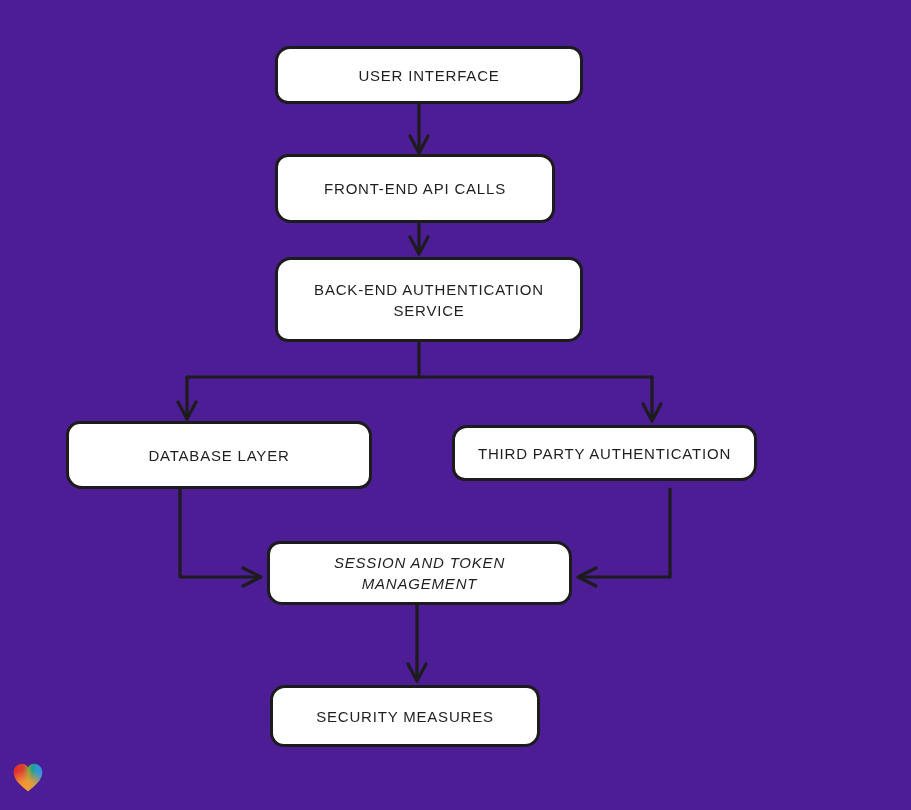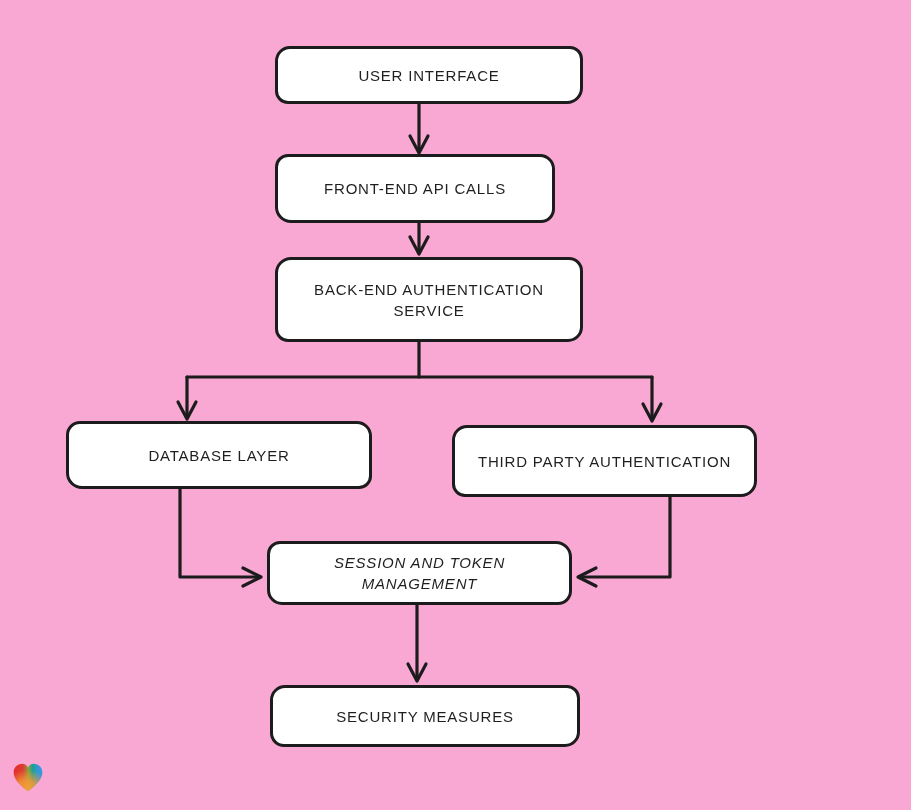--- a/index.html
+++ b/index.html
@@ -3,21 +3,21 @@
 <meta charset="utf-8">
 <style>
   * { margin: 0; padding: 0; box-sizing: border-box; }
   html, body { background: #ffffff; }
   body { font-family: "Liberation Sans", sans-serif; }
 
   .canvas {
     position: relative;
     width: 911px;
     height: 810px;
-    background: #f9a8d4;
+    background: #4c1d95;
     overflow: hidden;
   }
 
   .edges-layer {
     position: absolute;
     left: 0; top: 0;
     width: 911px; height: 810px;
     z-index: 1;
   }
 
@@ -36,23 +36,23 @@
     color: #1f1f1f;
     white-space: pre-line;
     font-weight: 400;
   }
 
   
   .node-user-interface      { left:275px; top:46px;  width:308px; height:58px; border-radius:15px 13px 16px 13px; }
   .node-frontend-api-calls  { left:275px; top:154px; width:280px; height:69px; border-radius:13px 15px 14px 16px; }
   .node-backend-auth        { left:275px; top:257px; width:308px; height:85px; border-radius:16px 14px 15px 13px; }
   .node-database-layer      { left:66px;  top:421px; width:306px; height:68px; border-radius:14px 15px 13px 16px; }
-  .node-third-party-auth    { left:452px; top:425px; width:305px; height:72px; border-radius:15px 14px 16px 13px; }
+  .node-third-party-auth    { left:452px; top:425px; width:305px; height:56px; border-radius:15px 14px 16px 13px; }
   .node-session-token       { left:267px; top:541px; width:305px; height:64px; border-radius:13px 16px 14px 15px;font-style:italic; }
-  .node-security-measures   { left:270px; top:685px; width:310px; height:62px; border-radius:15px 13px 15px 14px; }
+  .node-security-measures   { left:270px; top:685px; width:270px; height:62px; border-radius:15px 13px 15px 14px; }
 
   .logo {
     position: absolute;
     left: 11px;
     top: 760px;
     width: 34px;
     height: 34px;
     z-index: 2;
   }
 </style>

